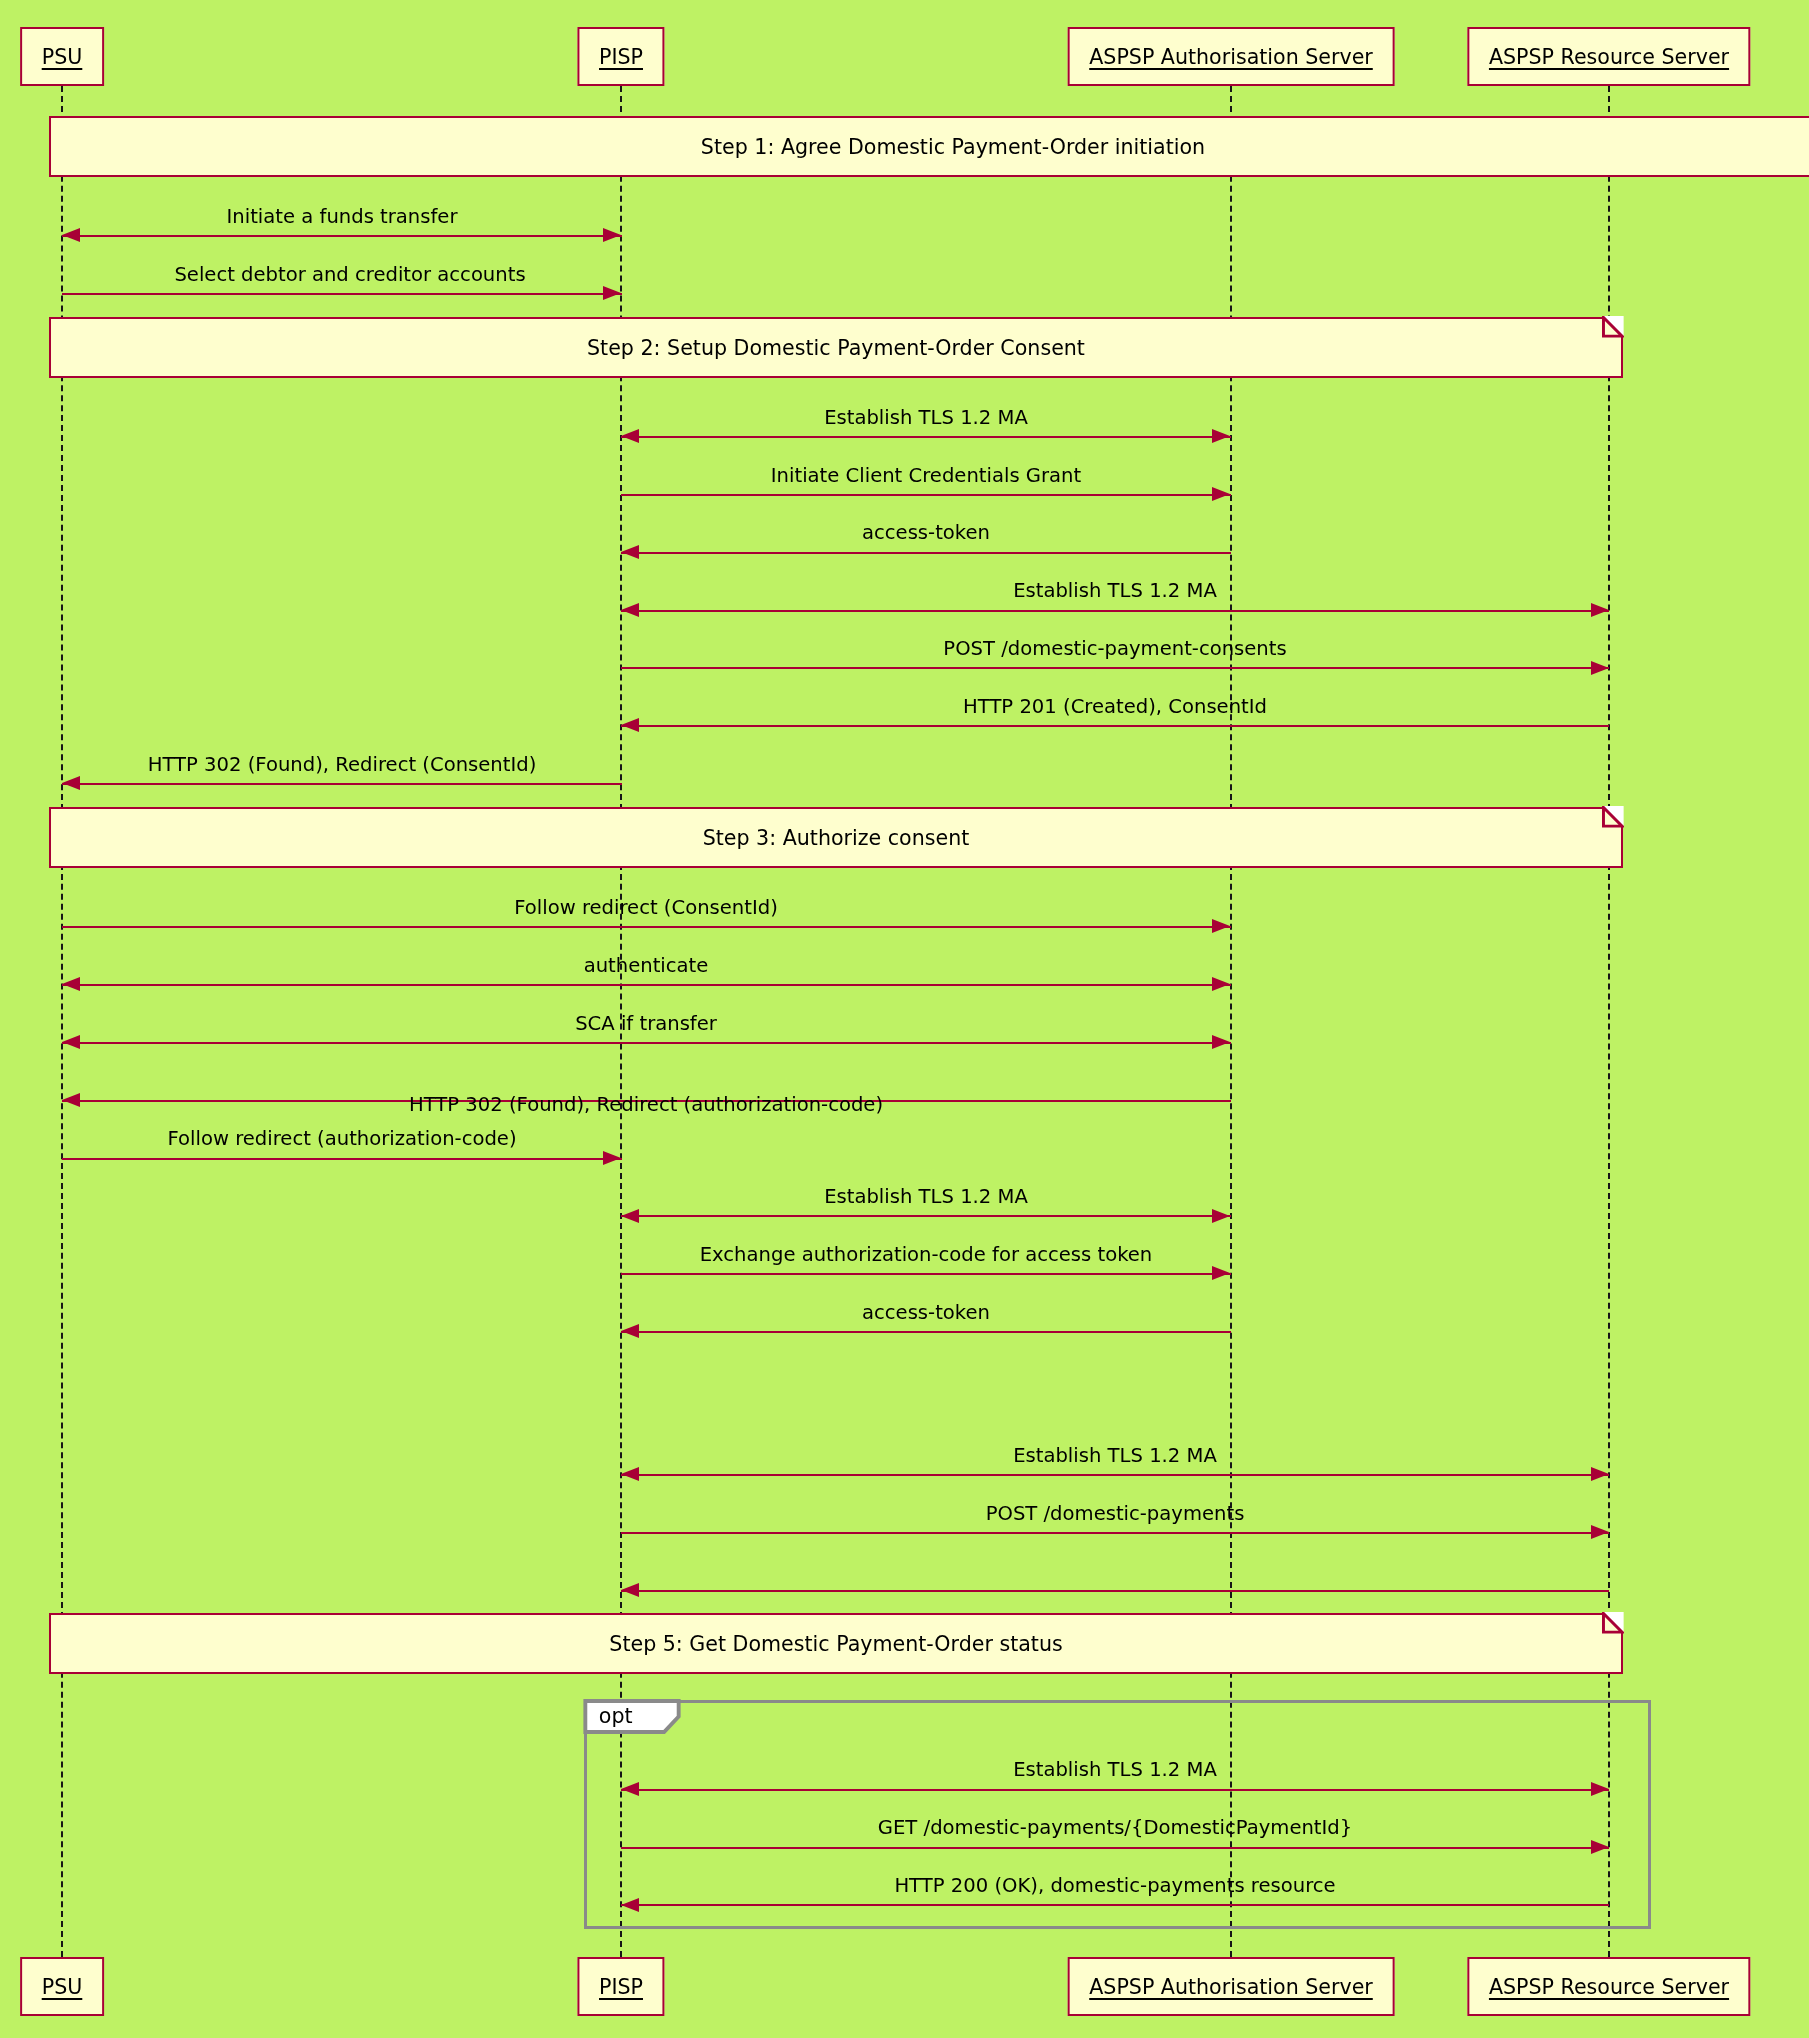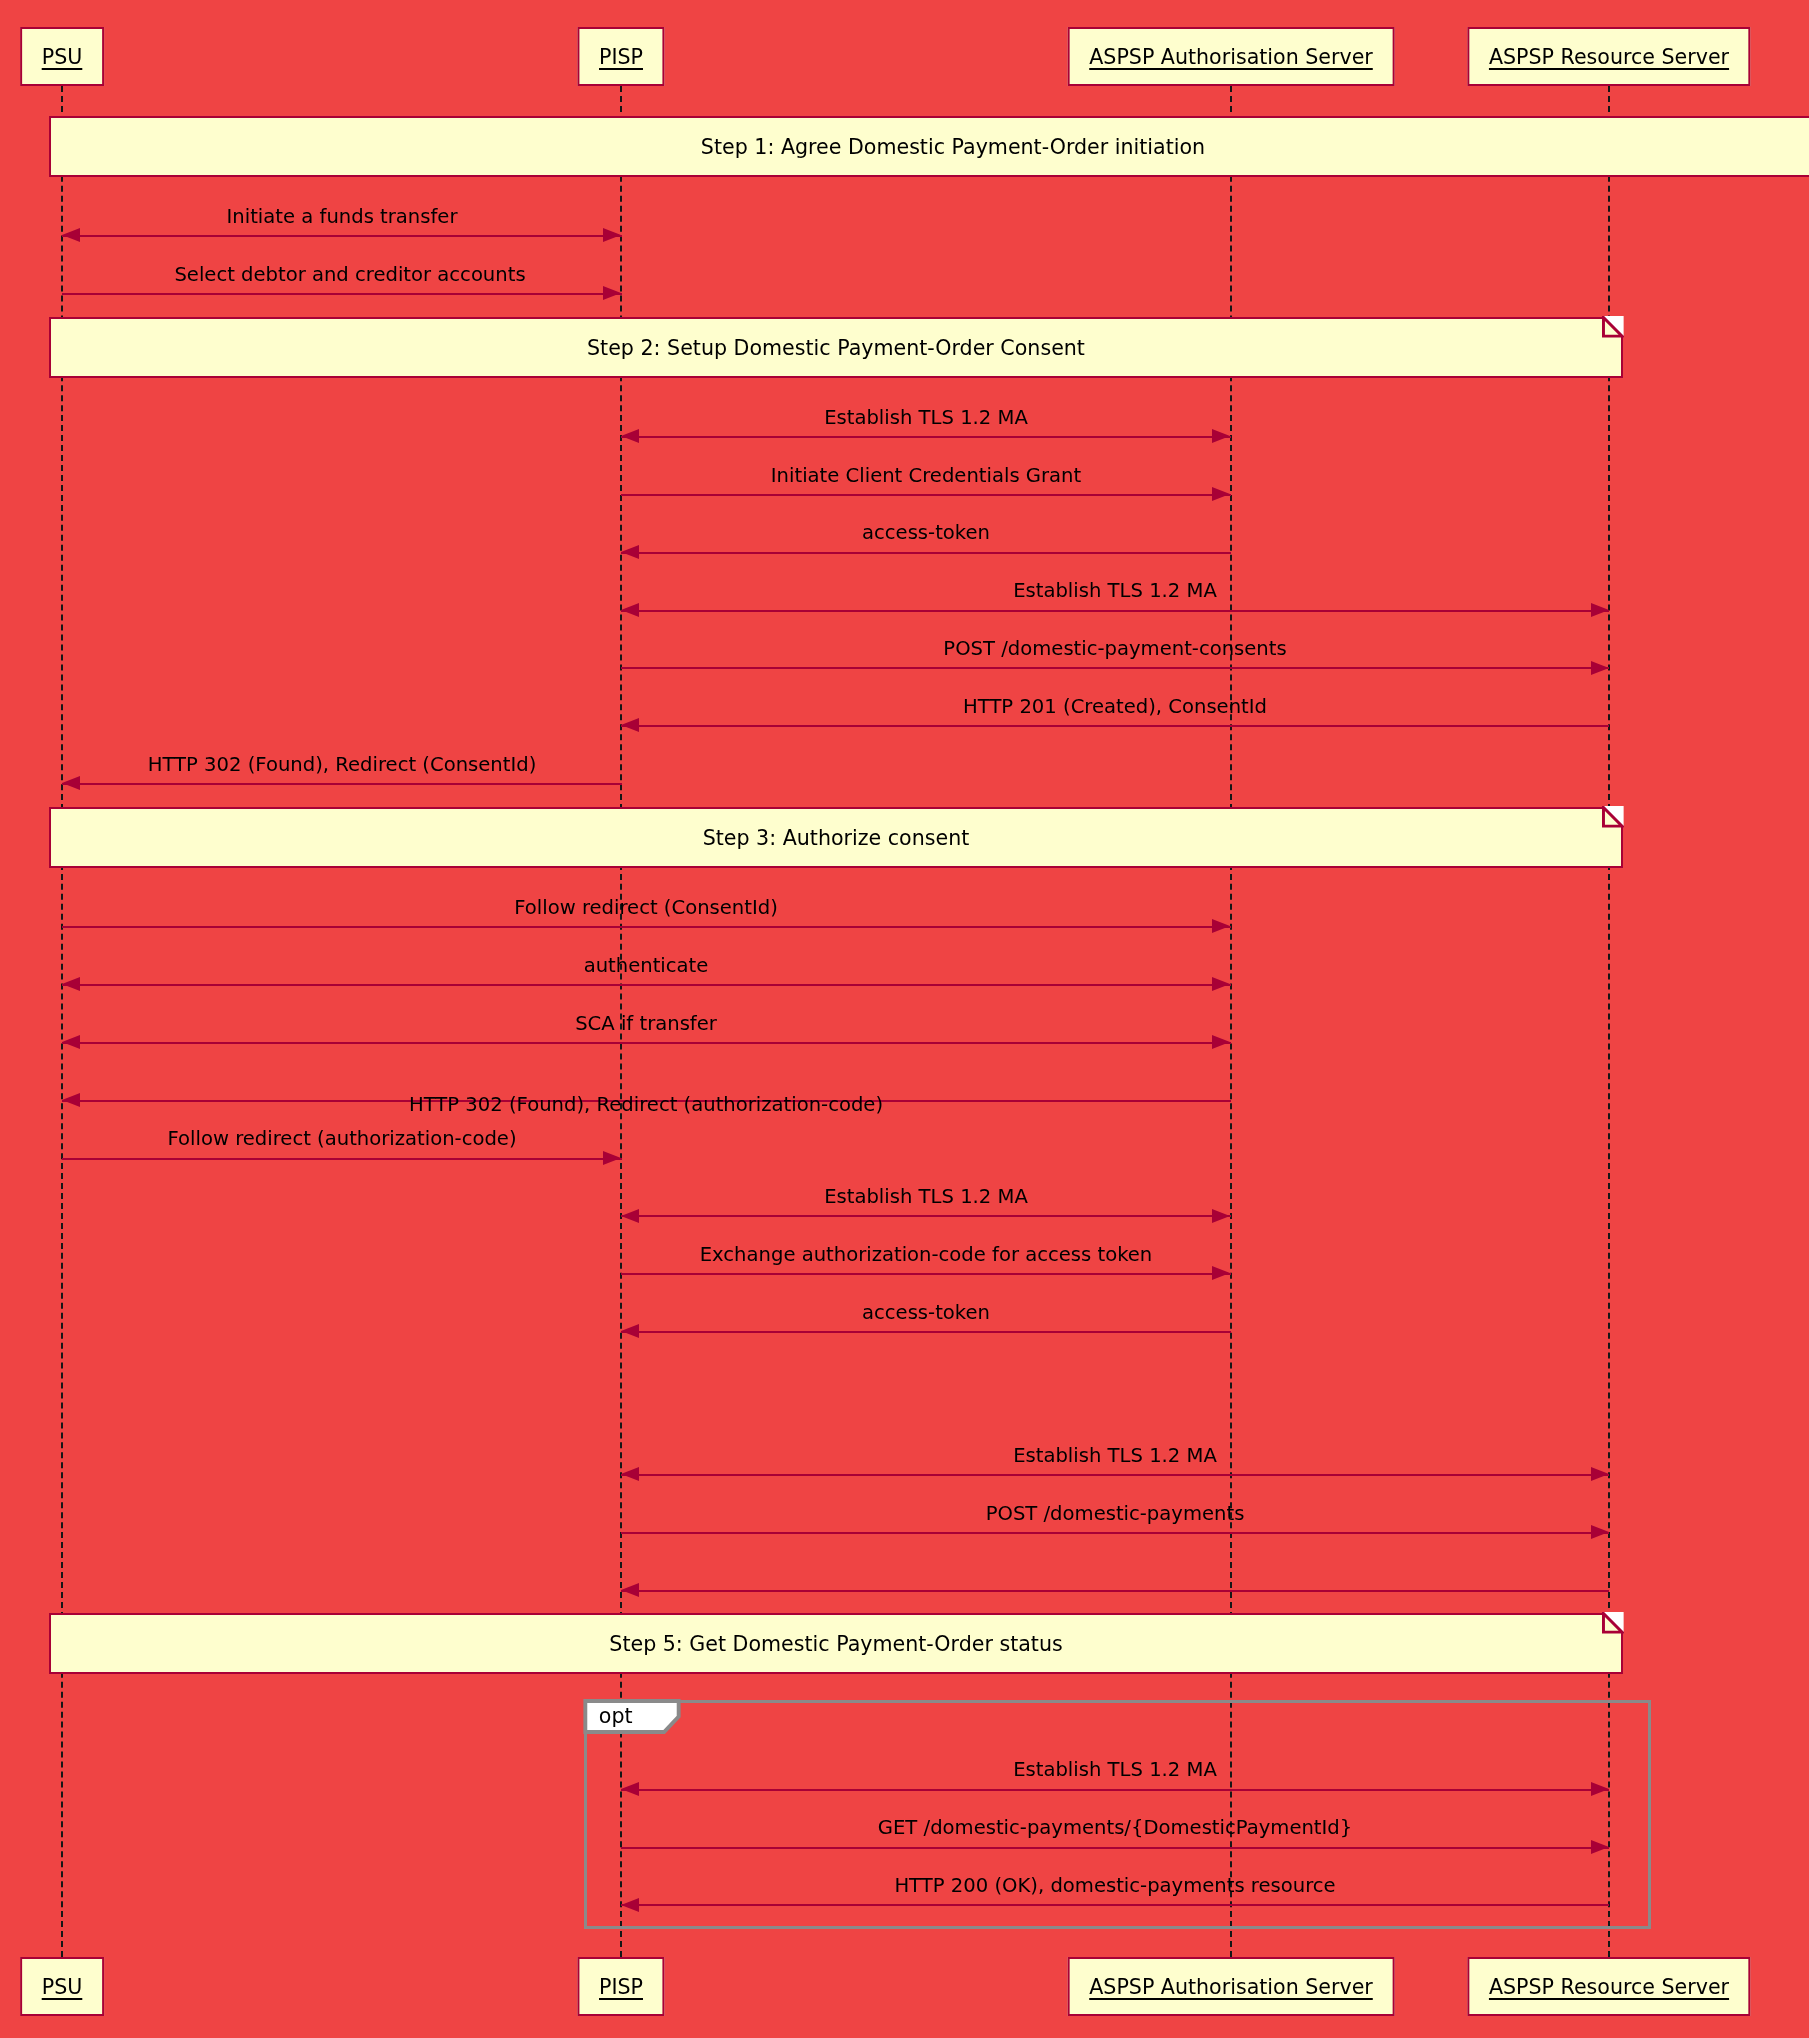--- a/index.html
+++ b/index.html
@@ -1,19 +1,19 @@
 <!DOCTYPE html>
 <html><head>
 <meta charset="utf-8">
 <style>
   html,body { margin:0; padding:0; background:#ffffff; }
   #diagram {
     position:relative;
     width:1809px; height:2039px;
-    background:#ef4444;
+    background:#bef264;
     font-family:"DejaVu Sans","Liberation Sans",sans-serif;
     color:#000;
     overflow:hidden;
   }
   .pbox {
     position:absolute;
     transform:translateX(-50%);
     background:#FEFECE;
     border:2.9px solid #A80036;
     height:59px;

